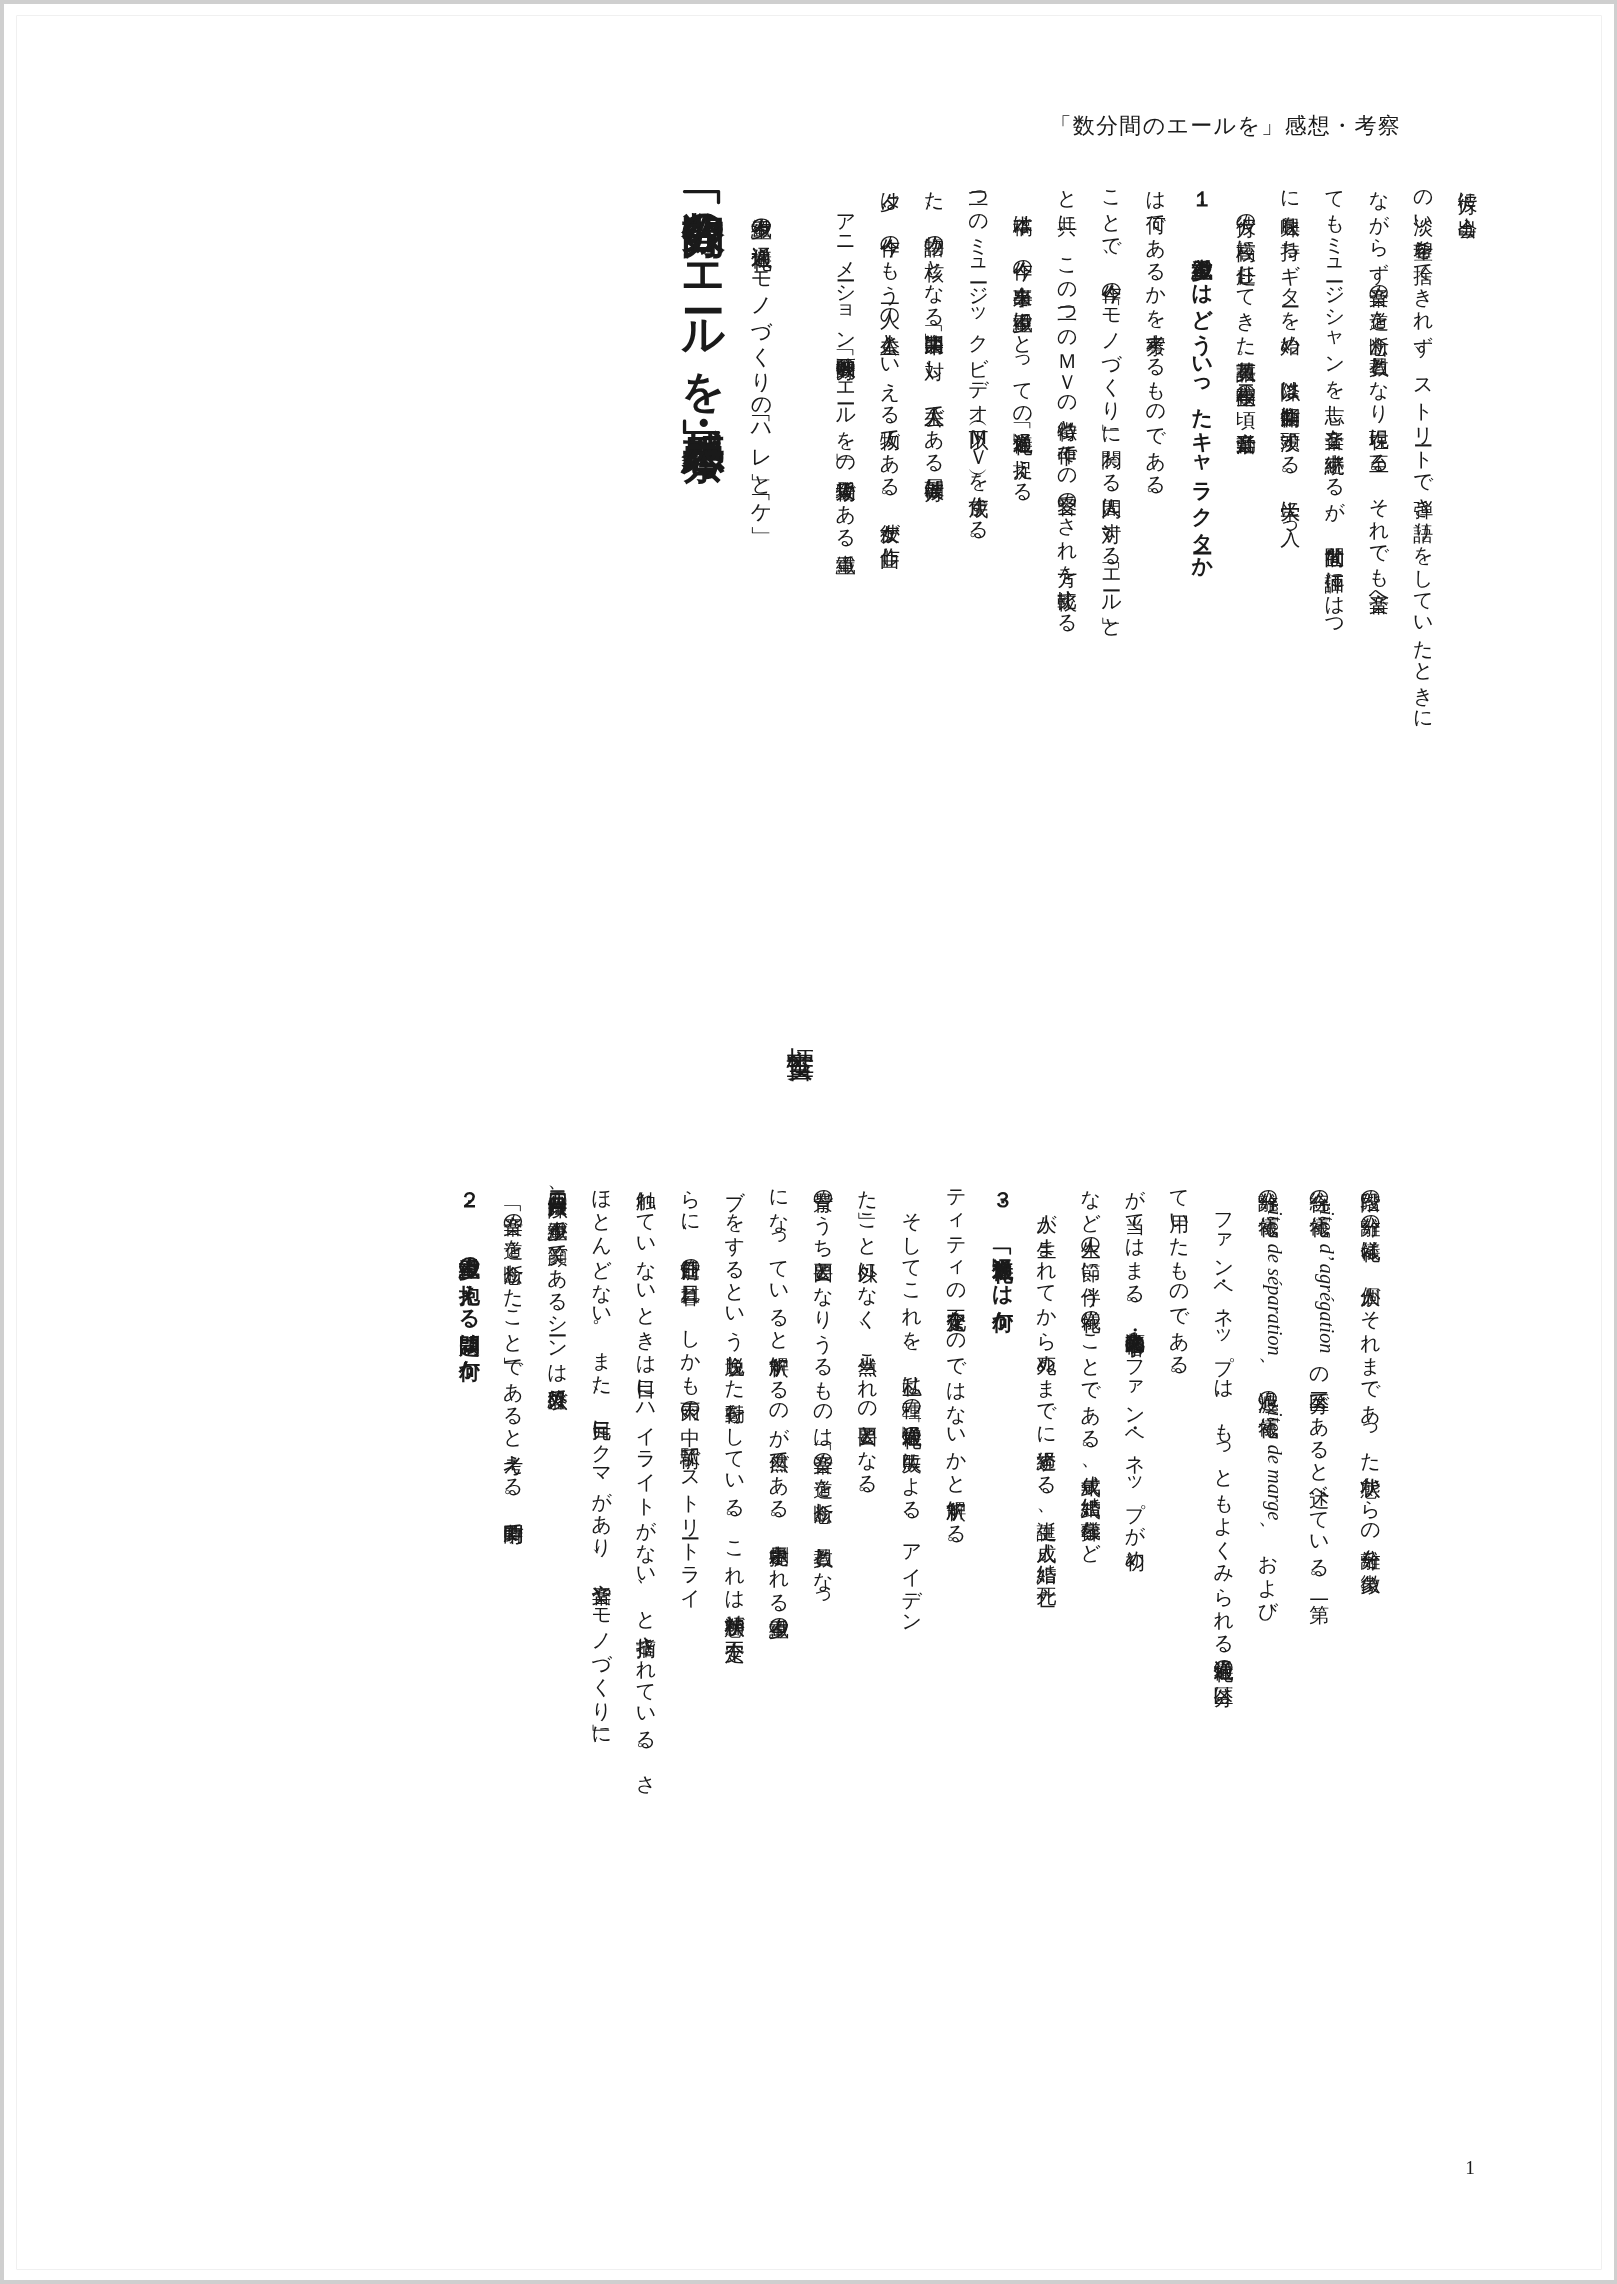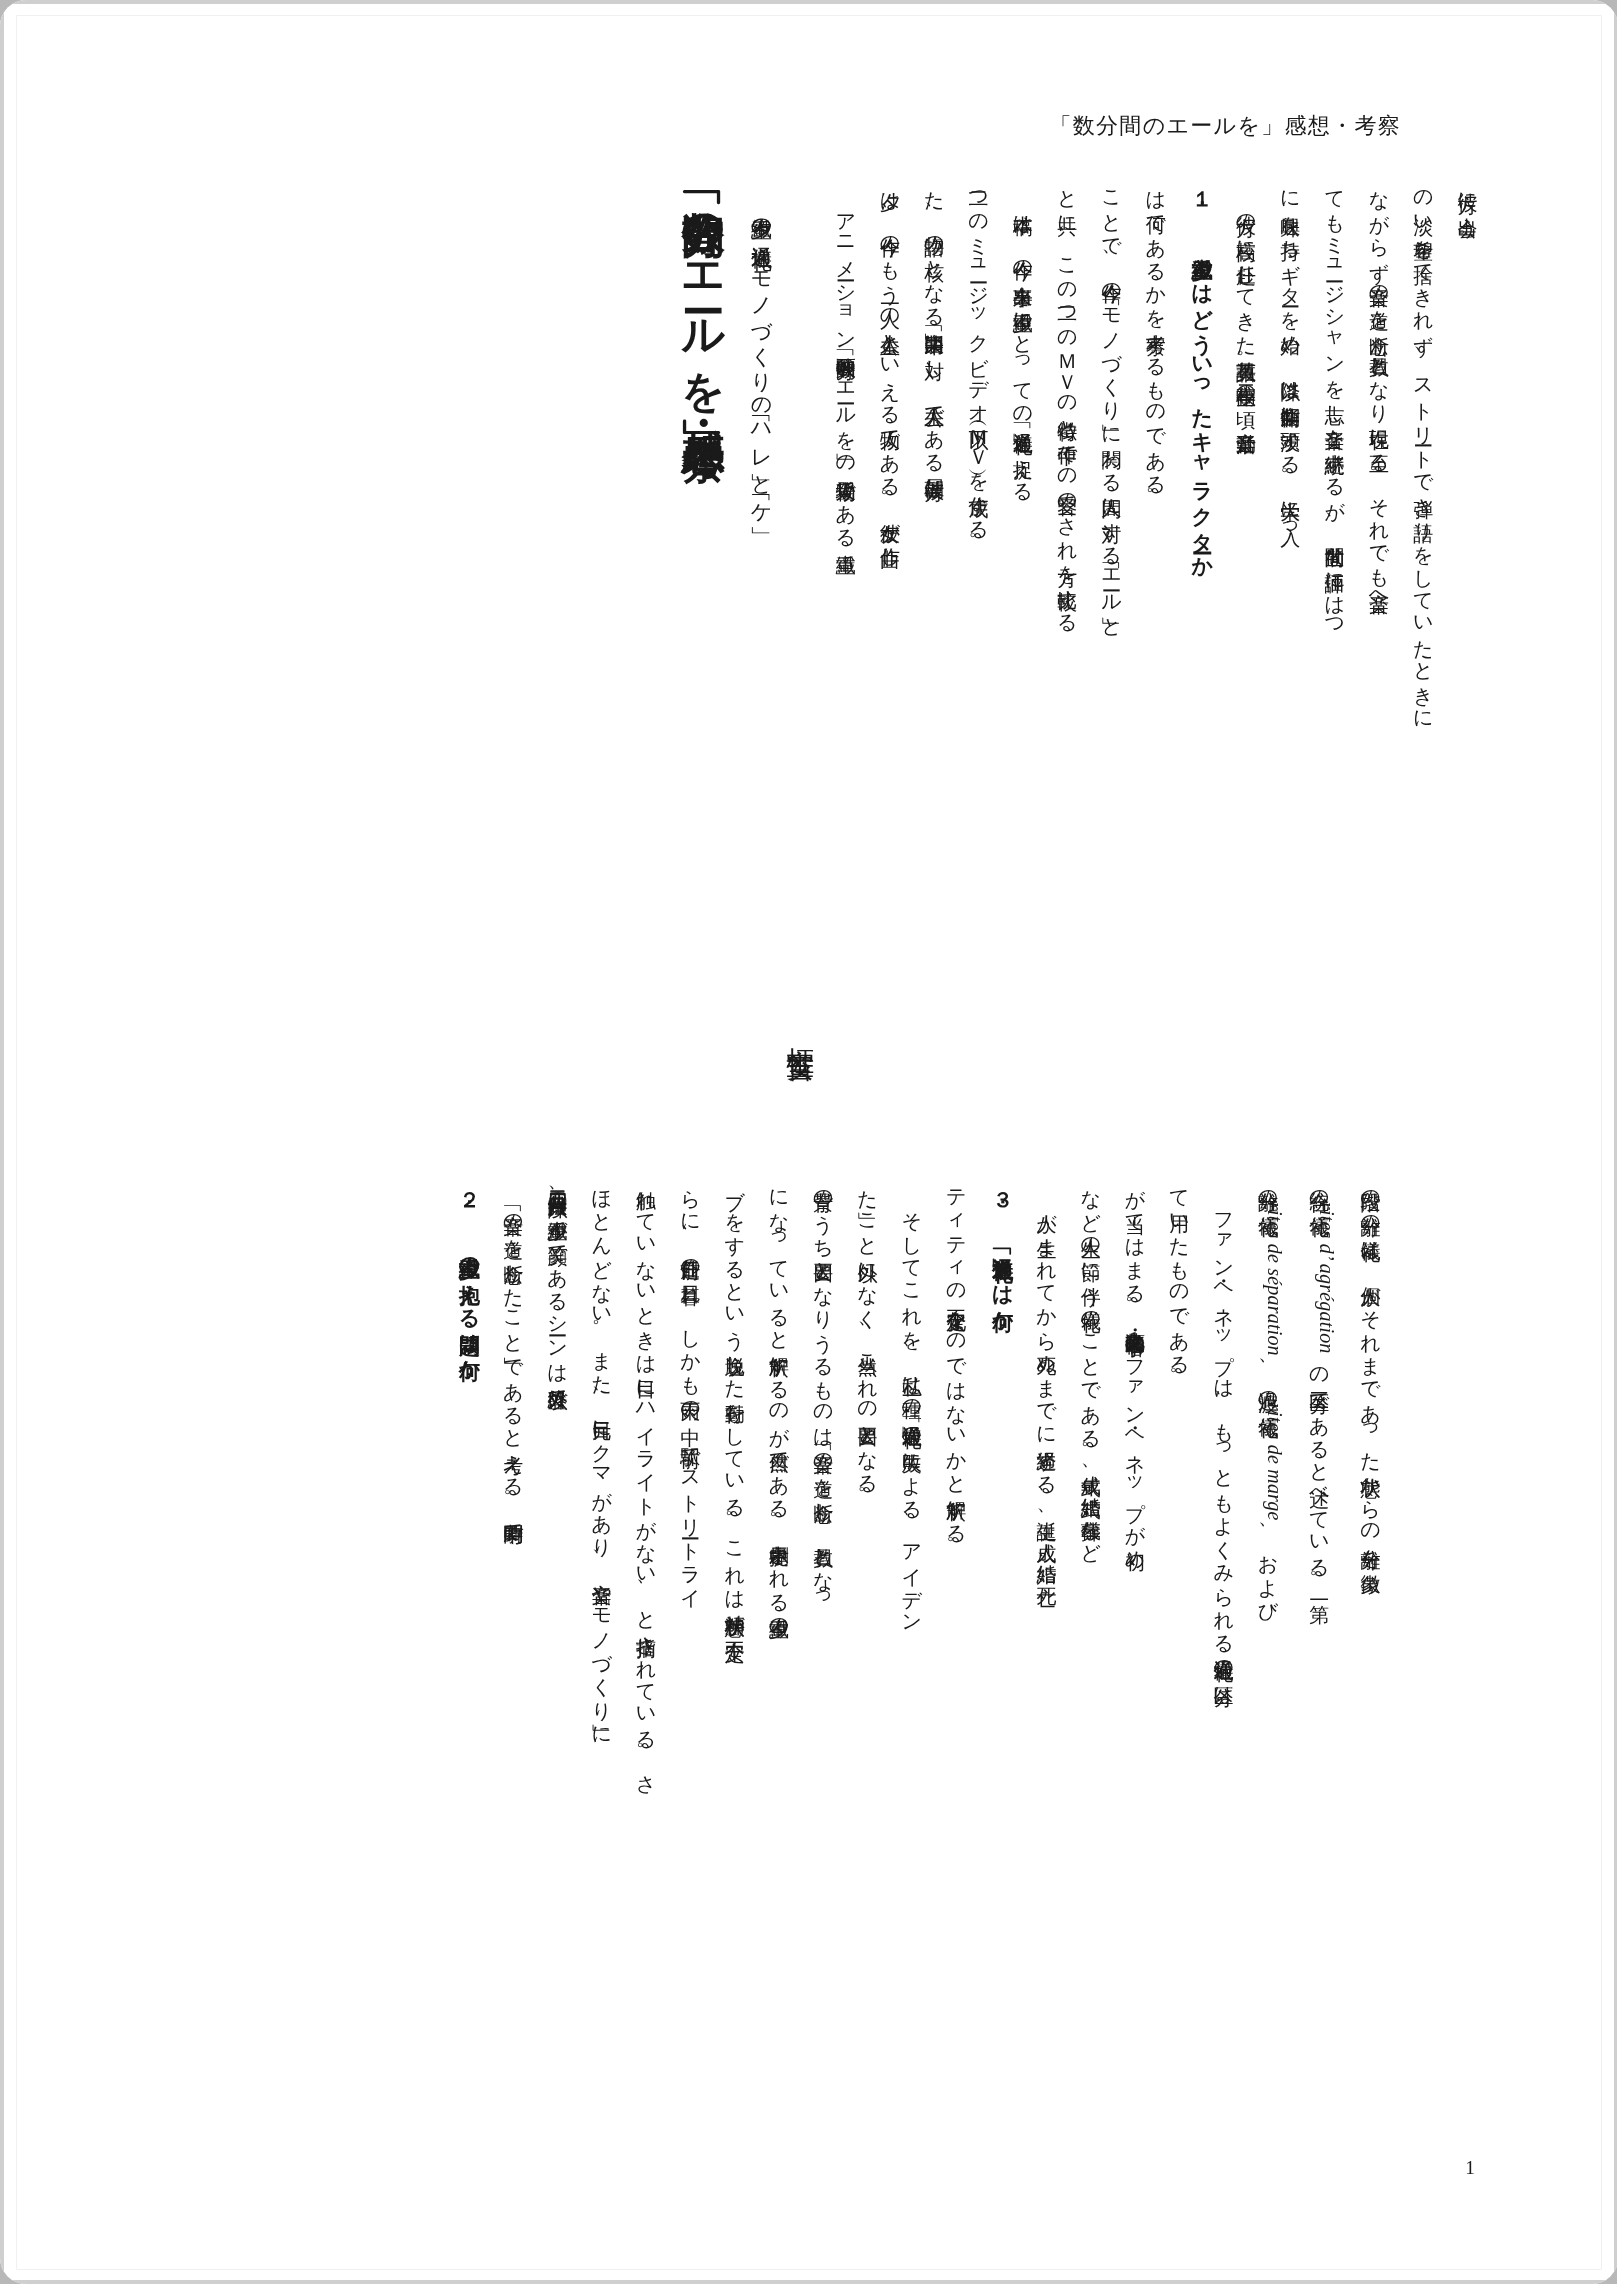--- a/index.html
+++ b/index.html
@@ -9,21 +9,20 @@
   }
   .page {
     position: relative;
     width: 1618px;
     height: 2284px;
     background: #ffffff;
     box-sizing: border-box;
     overflow: hidden;
     font-family: "Liberation Serif", "DejaVu Serif", serif;
     color: #1a1a1a;
-    border-radius: 26px;
   }
   
   .page-edge-top, .page-edge-bottom, .page-edge-left, .page-edge-right {
     position: absolute;
     background: #cfcfcf;
   }
   .page-edge-top    { left: 0; top: 0; width: 1618px; height: 3.9px; }
   .page-edge-bottom { left: 0; bottom: 0; width: 1618px; height: 3.9px; }
   .page-edge-left   { left: 0; top: 0; width: 3.9px; height: 2284px; }
   .page-edge-right  { right: 0; top: 0; width: 3.9px; height: 2284px; }

